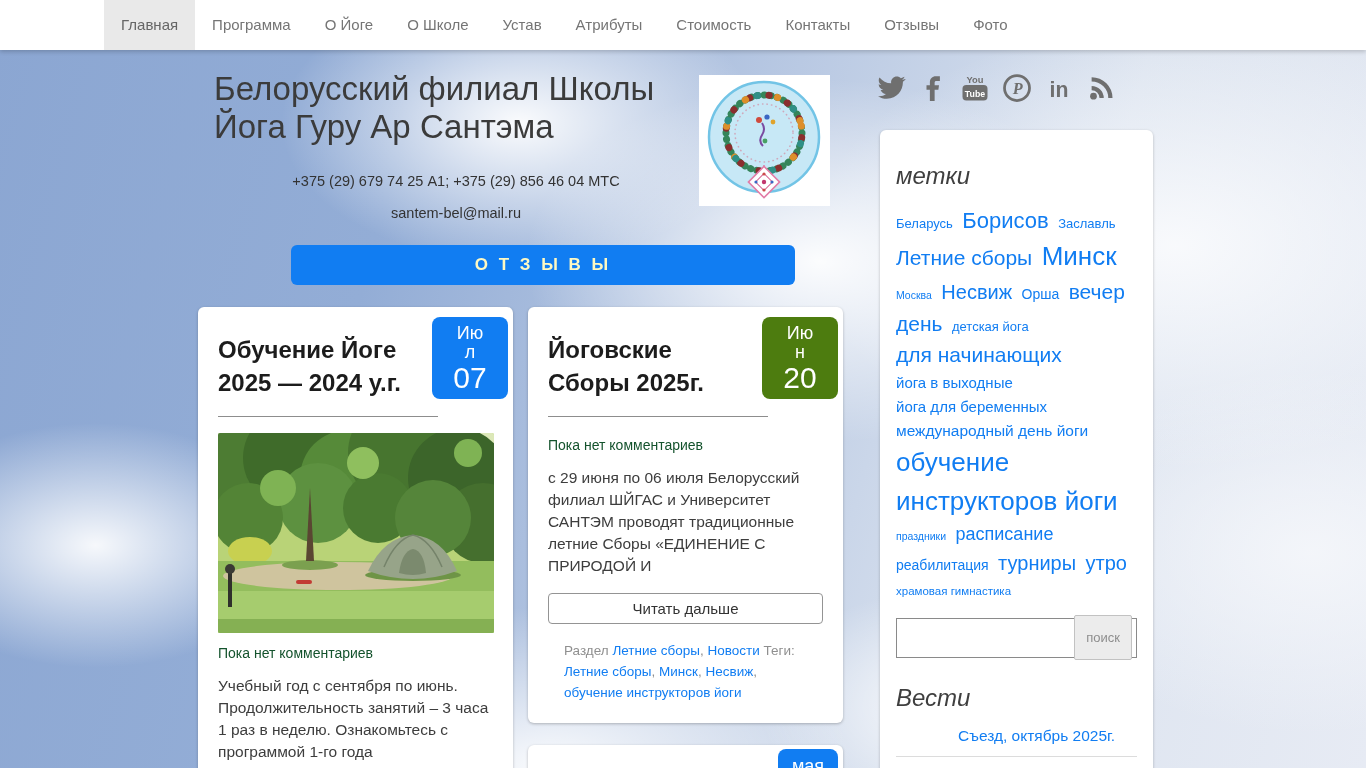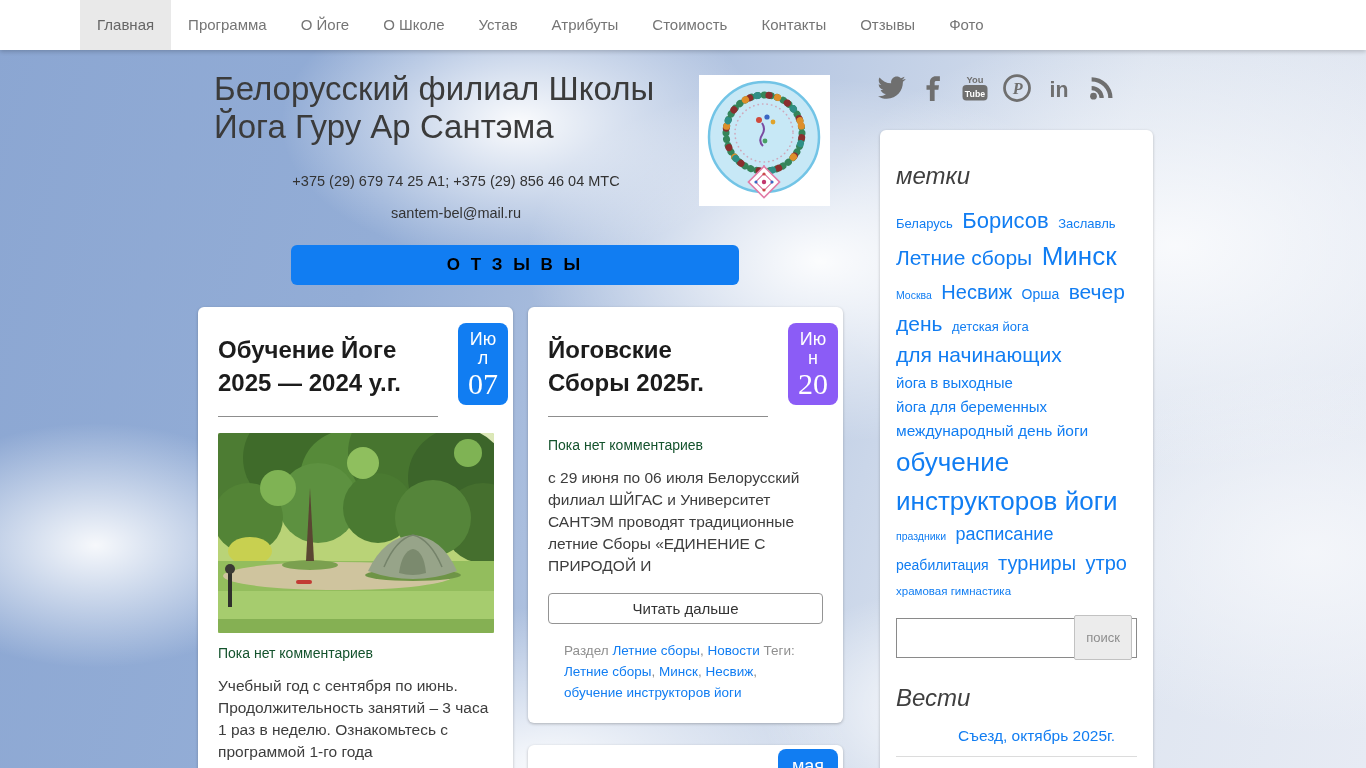--- a/index.html
+++ b/index.html
@@ -11,50 +11,50 @@
       radial-gradient(520px 320px at 86% 32%, rgba(250,251,253,.94), rgba(255,255,255,0) 70%),
       radial-gradient(400px 260px at 96% 72%, rgba(244,246,250,.96), rgba(255,255,255,0) 70%),
       radial-gradient(300px 180px at 7% 71%, rgba(255,255,255,.92), rgba(255,255,255,0) 68%),
       radial-gradient(440px 230px at 40% 100%, rgba(255,255,255,.94), rgba(255,255,255,0) 70%),
       radial-gradient(280px 170px at 70% 92%, rgba(255,255,255,.88), rgba(255,255,255,0) 70%),
       linear-gradient(105deg,#8ba6d2 0%,#93add6 28%,#b9c9e3 52%,#dbe3ef 74%,#e7ebf4 100%);
   }
   
   .navbar{position:absolute;top:0;left:0;width:1366px;height:50px;background:#ffffff;
     box-shadow:0 2px 4px rgba(0,0,0,.18);z-index:30;}
-  .navbar ul{list-style:none;margin:0 0 0 80px;padding:0;display:flex;}
+  .navbar ul{list-style:none;margin:0 0 0 104px;padding:0;display:flex;}
   .nav-item{display:block;line-height:50px;padding:0 17px;font-size:15px;color:#757575;
     text-decoration:none;white-space:nowrap;}
   .nav-item.active{background:#e9e9e9;color:#666;}
   
   .site-title{position:absolute;left:214px;top:70px;margin:0;font-size:33px;line-height:38px;
     font-weight:400;color:#3b3b3b;z-index:5;}
   .site-title span{display:block;}
   .hdr-phones{position:absolute;left:196px;top:173px;width:520px;text-align:center;
     font-size:14.5px;color:#333;z-index:5;}
   .hdr-email{position:absolute;left:196px;top:205px;width:520px;text-align:center;
     font-size:14.5px;color:#333;z-index:5;}
-  .reviews-btn{position:absolute;left:291px;top:245px;width:448px;height:40px;z-index:5;
+  .reviews-btn{position:absolute;left:291px;top:245px;width:504px;height:40px;z-index:5;
     display:flex;align-items:center;justify-content:center;border-radius:6px;
-    color:#000000;font-size:17px;font-weight:bold;letter-spacing:3px;text-decoration:none;}
+    color:#fef9c3;font-size:17px;font-weight:bold;letter-spacing:3px;text-decoration:none;}
   .logo-box{position:absolute;left:699px;top:75px;width:131px;height:131px;background:#fff;z-index:5;}
   .social{position:absolute;left:876px;top:73px;display:flex;gap:12px;z-index:5;}
   .social a{color:#6f6f6f;display:block;width:30px;height:30px;}
   .social svg{display:block;width:30px;height:30px;}
   
   .card{position:absolute;background:#fff;border-radius:6px;box-shadow:0 1px 3px rgba(0,0,0,.25);
     box-sizing:border-box;z-index:10;}
   .card-left{left:198px;top:307px;width:315px;height:480px;padding:26px 20px;}
   .card-right{left:528px;top:307px;width:315px;padding:26px 20px 20px;}
   .card-third{left:528px;top:745px;width:315px;height:110px;}
-  .badge{position:absolute;top:16px;right:5px;width:44px;padding:7px 3px 6px;border-radius:8px;
+  .badge{position:absolute;top:10px;right:5px;width:44px;padding:7px 16px 6px;border-radius:8px;
     color:#fff;text-align:center;}
   .badge .month{display:block;font-size:18px;line-height:19px;}
   .badge.narrow .month{width:30px;margin:0 auto;word-break:break-all;}
-  .badge .day{display:block;font-size:30px;line-height:30px;margin-top:1px;font-family:Liberation Serif, serif;}
+  .badge .day{display:block;font-size:30px;line-height:30px;margin-top:1px;}
   .card-third .badge{top:4px;width:60px;padding:8px 0 10px;}
   .post-title{margin:0;font-size:24px;line-height:33px;font-weight:700;color:#1c1c1c;}
   .post-title span{display:block;}
   .title-rule{margin:17px 0 0;border:none;border-top:1px solid #8d8d8d;width:220px;}
   .post-image{margin-top:16px;width:276px;height:200px;overflow:hidden;border-radius:2px;}
   .post-image svg{display:block;}
   .comments{margin-top:12px;font-size:14px;color:#14532d;text-decoration:none;display:block;}
   .card-right .comments{margin-top:20px;}
   .excerpt{margin:14px 0 0;font-size:15.5px;line-height:22px;color:#3d3d3d;}
   .read-more{display:flex;align-items:center;justify-content:center;margin-top:16px;height:29px;
@@ -238,21 +238,21 @@
         <rect x="10" y="140" width="4" height="34" fill="#30302c"></rect>
         <circle cx="12" cy="136" r="5" fill="#3a3a34"></circle>
         <rect y="186" width="276" height="14" fill="#85b053"></rect>
       </svg>
     </div>
     <a class="comments">Пока нет комментариев</a>
     <p class="excerpt">Учебный год с сентября по июнь. Продолжительность занятий  – 3 часа 1 раз в неделю. Ознакомьтесь с программой 1-го года</p>
   </article>
 
   <article class="card card-right">
-    <div class="badge narrow" style="background:#8b5cf6">
+    <div class="badge narrow" style="background:#4d7c0f">
       <span class="month">Июн</span>
       <span class="day">20</span>
     </div>
     <h2 class="post-title">
       <span>Йоговские</span>
       <span>Сборы 2025г.</span>
     </h2>
     <hr class="title-rule">
     <a class="comments">Пока нет комментариев</a>
     <p class="excerpt">с 29 июня по 06 июля Белорусский филиал ШЙГАС и Университет САНТЭМ проводят традиционные летние Сборы «ЕДИНЕНИЕ С ПРИРОДОЙ И</p>

